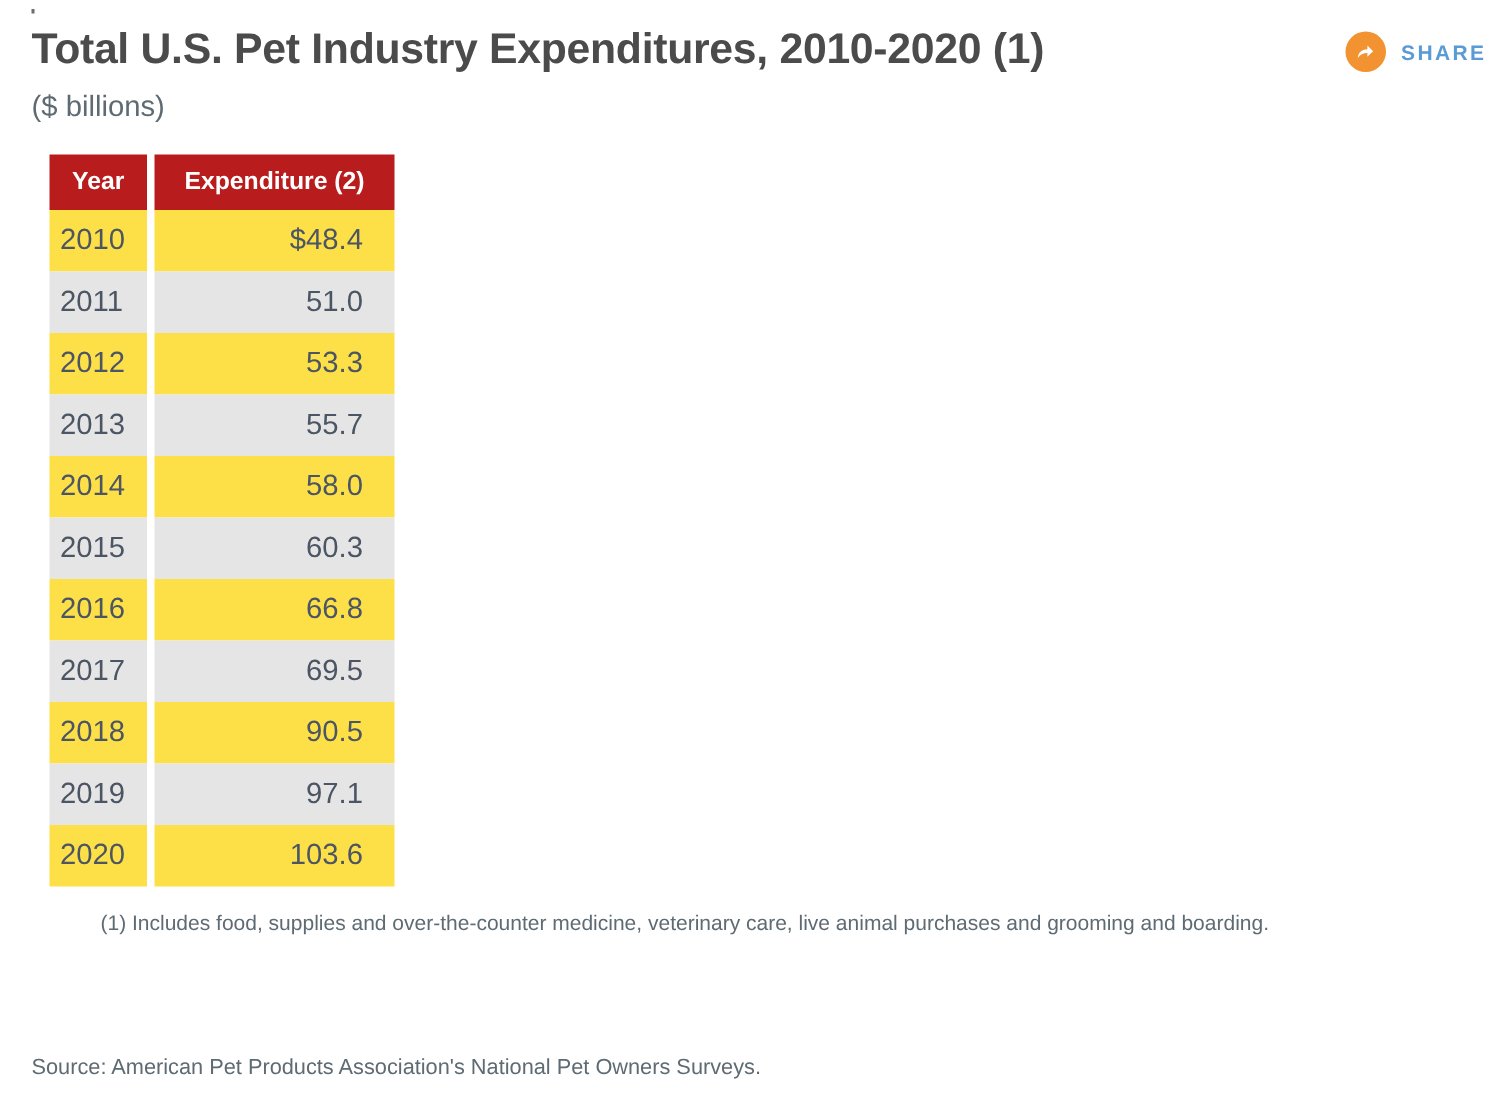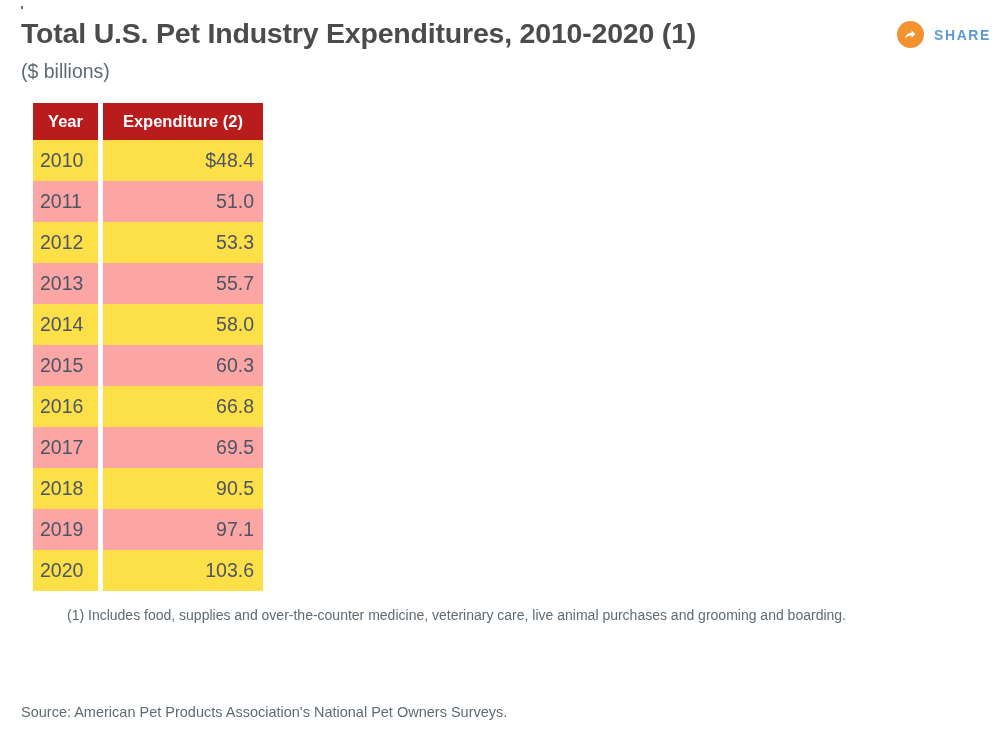--- a/index.html
+++ b/index.html
@@ -132,30 +132,30 @@
     padding: 0 10px;
     box-sizing: border-box;
     white-space: nowrap;
   }
   .table tbody td.year {
     text-align: left;
     padding-left: 7px;
   }
   .table tbody td.exp {
     text-align: right;
-    padding-right: 9px;
+    padding-right: 21px;
   }
   .table tbody td.gapcell {
     background: #ffffff;
     padding: 0;
     width: 5px;
   }
 
   .table tbody tr.odd td { background: #fde047; }
-  .table tbody tr.even td { background: #fca5a5; }
+  .table tbody tr.even td { background: #e5e5e5; }
   .table tbody tr td.gapcell { background: #ffffff; }
 
   
   .footnotes {
     position: absolute;
     left: 21px;
     top: 604px;
     width: 958px;
     font-size: 14px;
     color: #5f6b73;

